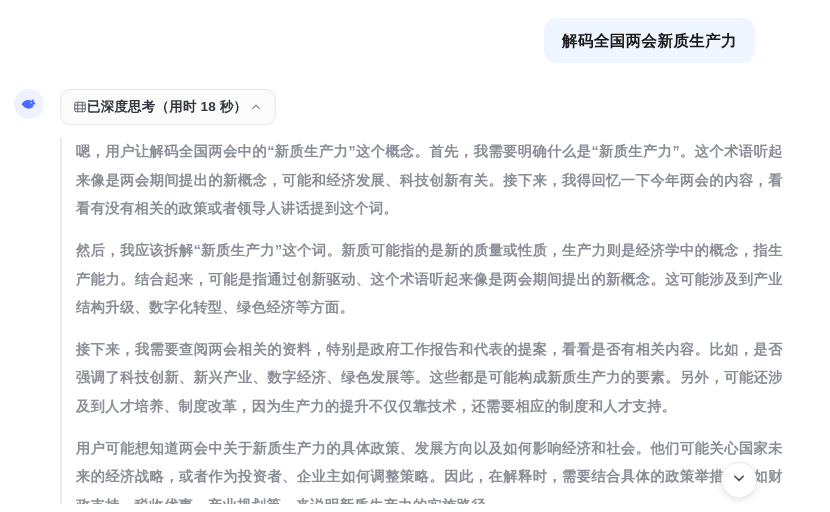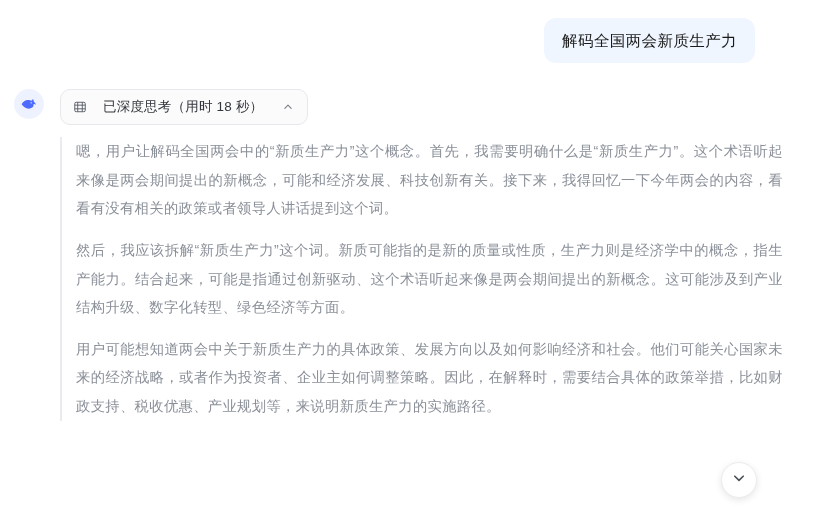--- a/index.html
+++ b/index.html
@@ -14,20 +14,21 @@
     overflow: hidden;
     position: relative;
   }
 
   .chat-root {
     position: relative;
     width: 783px;
     height: 512px;
     background: #ffffff;
     box-sizing: border-box;
+    font-weight: bold;
   }
 
   
   .user-row {
     display: flex;
     justify-content: flex-end;
     padding: 18px 28px 0 0;
   }
   .user-bubble {
     background: #eff6ff;
@@ -62,21 +63,21 @@
   .assistant-body {
     margin-left: 16px;
     flex: 1 1 auto;
     min-width: 0;
   }
 
   
   .think-pill {
     display: inline-flex;
     align-items: center;
-    gap: 16px;
+    gap: 0;
     border: 1px solid #e6e8eb;
     background: #fbfbfc;
     border-radius: 10px;
     padding: 8px 13px 8px 11px;
     font-size: 13.5px;
     color: #42464d;
     user-select: none;
   }
   .think-icon {
     width: 15px;
@@ -180,20 +181,21 @@
           <svg width="12" height="12" viewBox="0 0 16 16" fill="none" stroke="currentColor" stroke-width="1.5" stroke-linecap="round" stroke-linejoin="round">
             <path d="M3.8 9.8L8 5.6l4.2 4.2"></path>
           </svg>
         </span>
       </div>
 
       
       <div class="reasoning">
         <p>嗯，用户让解码全国两会中的“新质生产力”这个概念。首先，我需要明确什么是“新质生产力”。这个术语听起来像是两会期间提出的新概念，可能和经济发展、科技创新有关。接下来，我得回忆一下今年两会的内容，看看有没有相关的政策或者领导人讲话提到这个词。</p>
         <p>然后，我应该拆解“新质生产力”这个词。新质可能指的是新的质量或性质，生产力则是经济学中的概念，指生产能力。结合起来，可能是指通过创新驱动、这个术语听起来像是两会期间提出的新概念。这可能涉及到产业结构升级、数字化转型、绿色经济等方面。</p>
+        <p>接下来，我需要查阅两会相关的资料，特别是政府工作报告和代表的提案，看看是否有相关内容。比如，是否强调了科技创新、新兴产业、数字经济、绿色发展等。这些都是可能构成新质生产力的要素。另外，可能还涉及到人才培养、制度改革，因为生产力的提升不仅仅靠技术，还需要相应的制度和人才支持。</p>
         <p>用户可能想知道两会中关于新质生产力的具体政策、发展方向以及如何影响经济和社会。他们可能关心国家未来的经济战略，或者作为投资者、企业主如何调整策略。因此，在解释时，需要结合具体的政策举措，比如财政支持、税收优惠、产业规划等，来说明新质生产力的实施路径。</p>
       </div>
 
     </div>
   </div>
 
   <div class="bottom-fade"></div>
 
   <div class="scroll-btn">
     <span>

